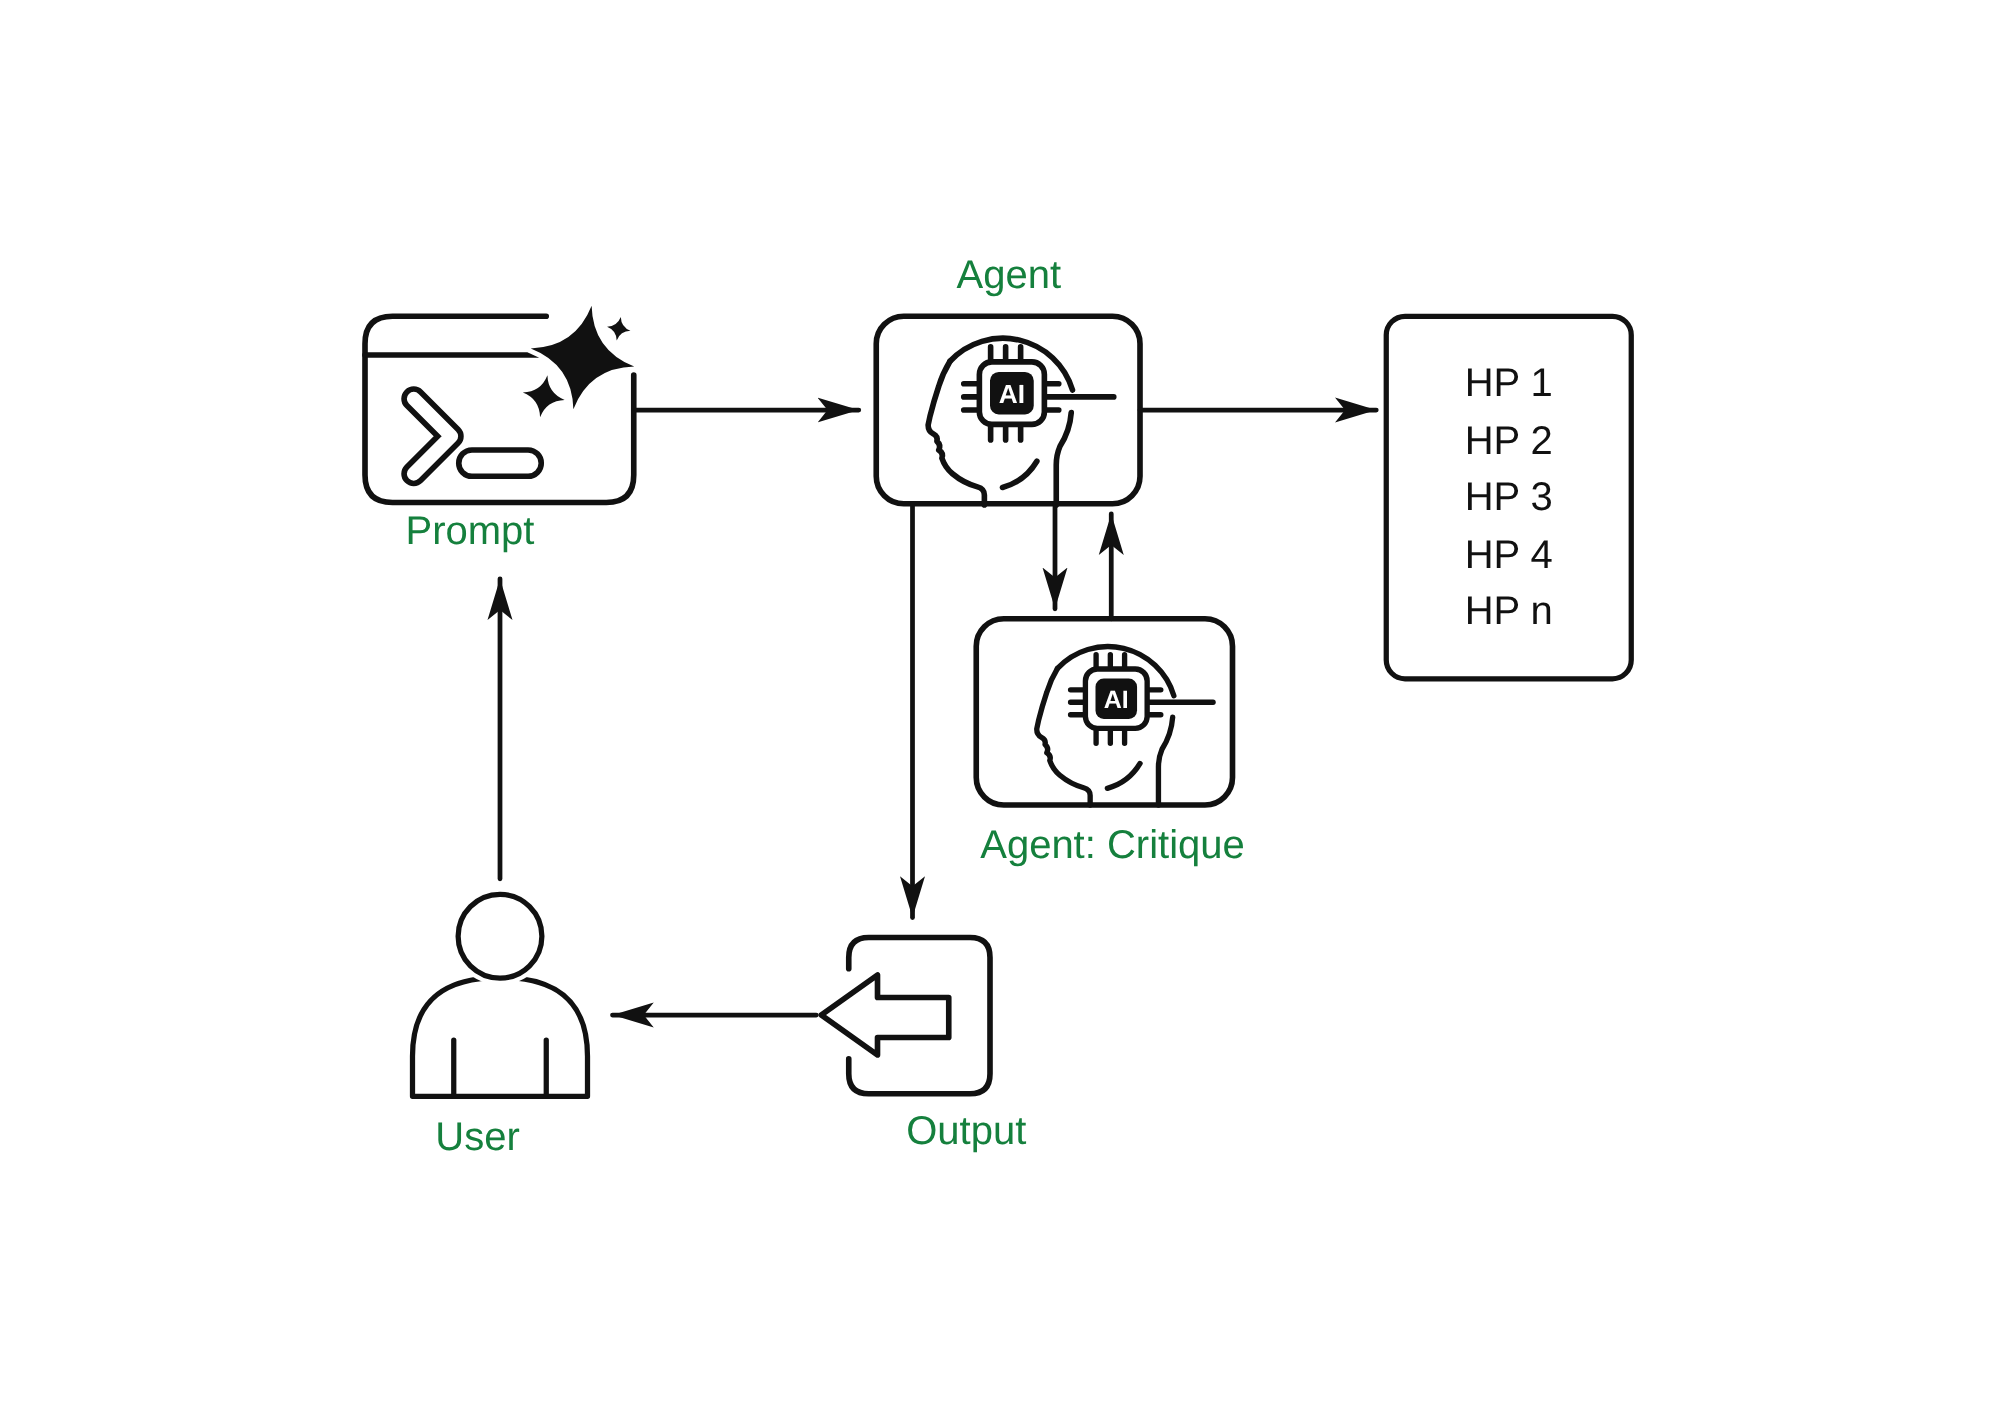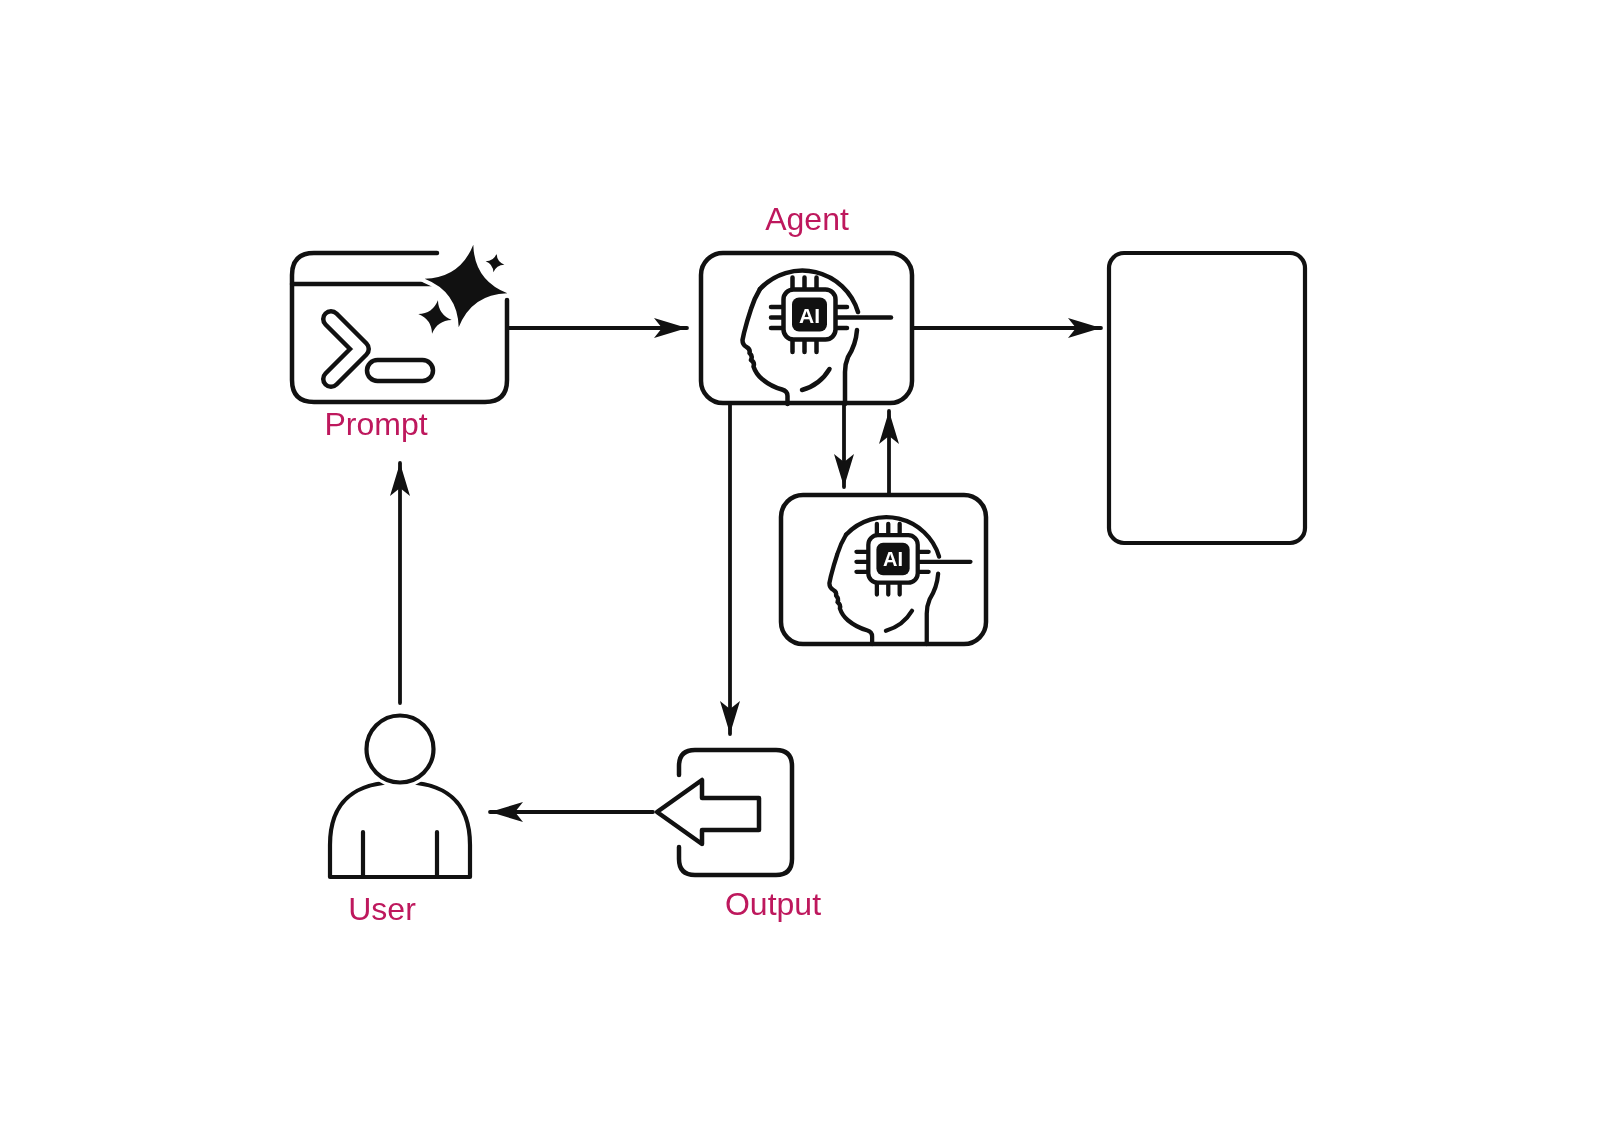--- a/index.html
+++ b/index.html
@@ -9,21 +9,21 @@
     background:#ffffff;
     font-family:"Liberation Sans", sans-serif;
     overflow:hidden;
   }
   #diagram-svg{position:absolute;left:0;top:0;}
   .node-label{
     position:absolute;
     transform:translateX(-50%);
     font-size:32px;
     line-height:36px;
-    color:#be185d;
+    color:#15803d;
     white-space:nowrap;
     text-align:left;
   }
   #hp-box-text{
     position:absolute;
     left:1109px;top:253px;
     width:196px;height:290px;
     display:flex;flex-direction:column;
     justify-content:center;align-items:center;
     font-size:32px;line-height:45.5px;color:#111;
@@ -115,19 +115,27 @@
       <path d="M363,832 L363,875 M437,832 L437,875" stroke="#111" stroke-width="4.2"></path>
       <circle cx="400" cy="749" r="39" fill="#fff" stroke="none"></circle>
       <circle cx="400" cy="749" r="33.5" fill="#fff" stroke="#111" stroke-width="4.2"></circle>
     </g>
   </svg>
 
   <div class="node-label" style="left:376px;top:406px">Prompt</div>
 
   <div class="node-label" style="left:807px;top:201px">Agent</div>
 
+  <div class="node-label" style="left:890px;top:657px">Agent: Critique</div>
 
   <div class="node-label" style="left:773px;top:886px">Output</div>
 
   <div class="node-label" style="left:382px;top:891px">User</div>
 
+  <div id="hp-box-text">
+    <div class="hp-line">HP 1</div>
+    <div class="hp-line">HP 2</div>
+    <div class="hp-line">HP 3</div>
+    <div class="hp-line">HP 4</div>
+    <div class="hp-line">HP n</div>
+  </div>
 
 </div>
 
 </body></html>

